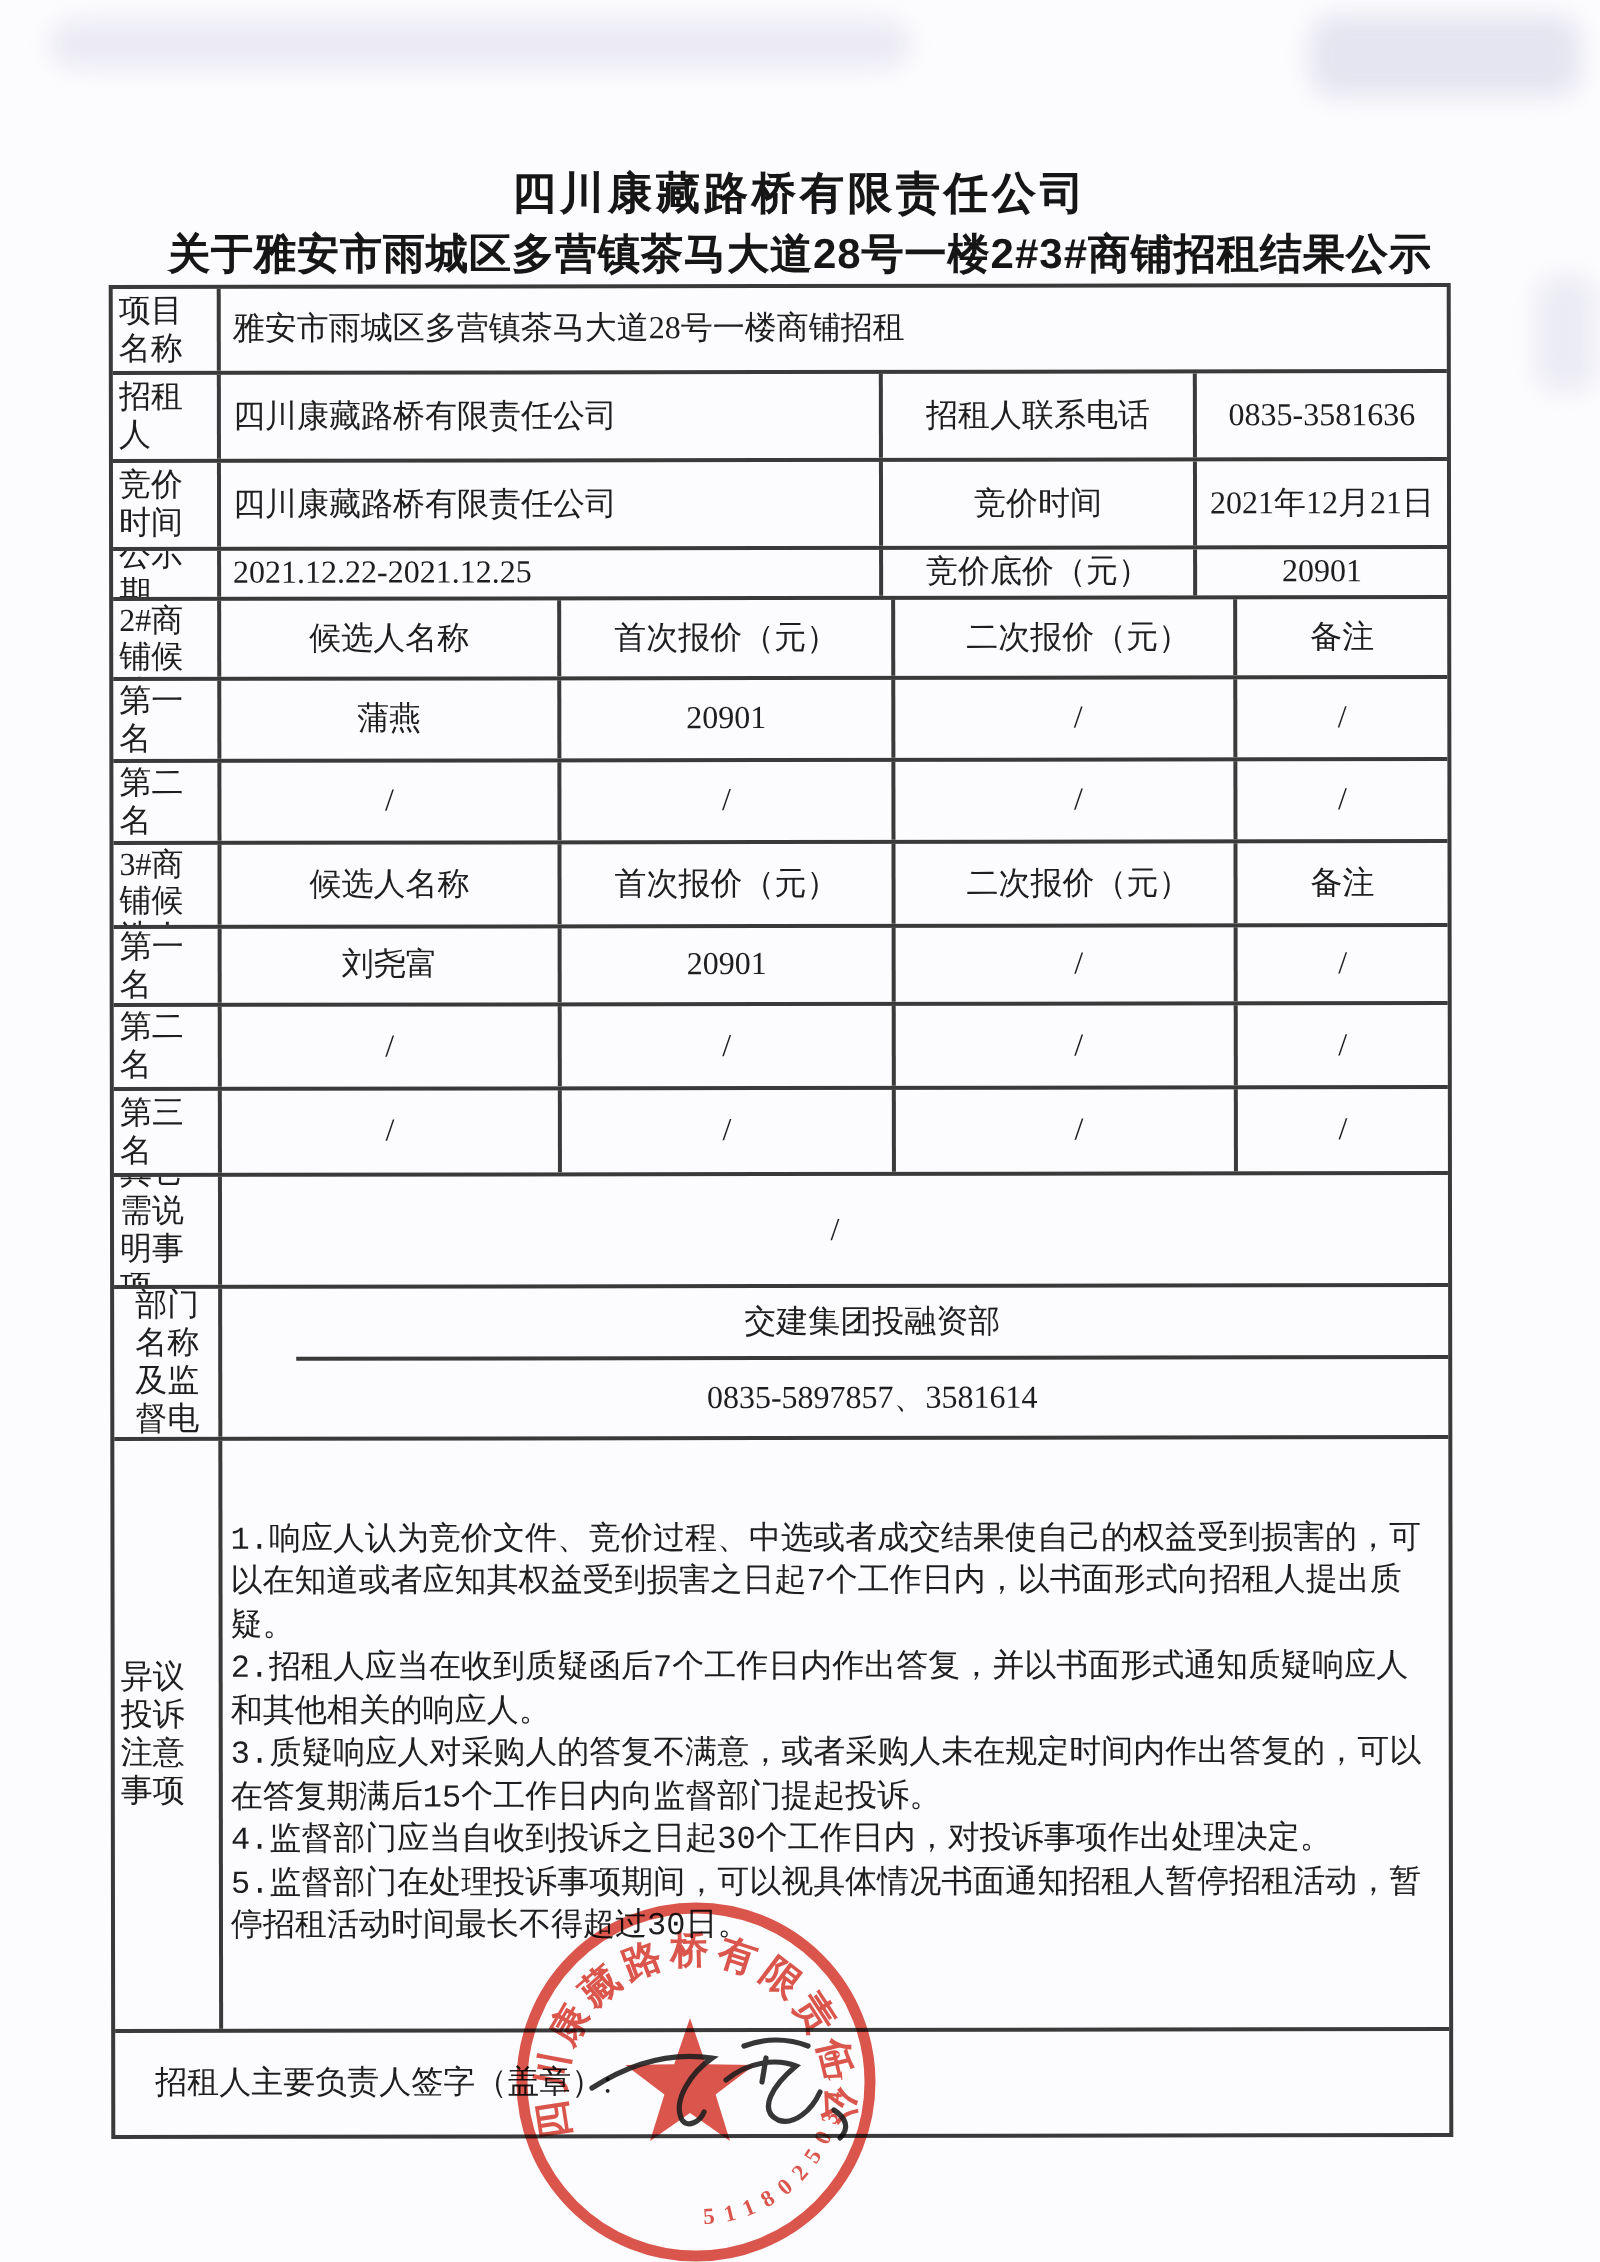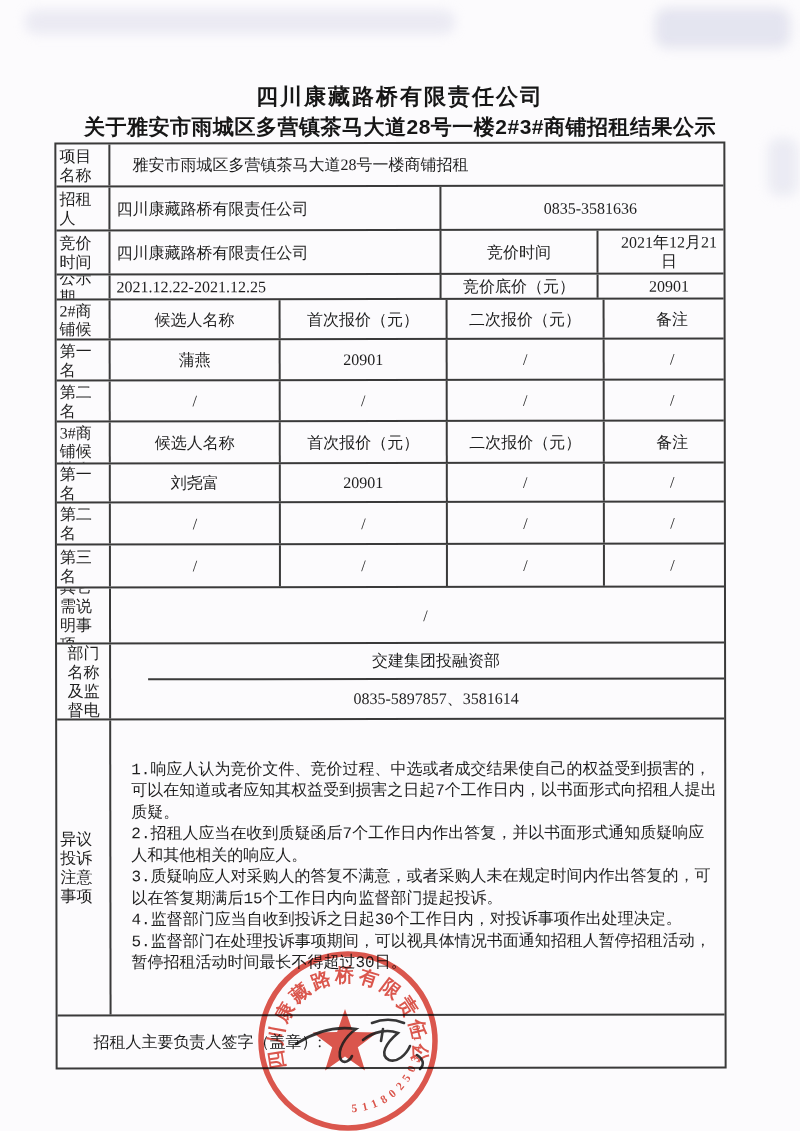--- a/index.html
+++ b/index.html
@@ -25,26 +25,26 @@
     border:2px solid #3a3a3a;box-sizing:border-box;transform:rotate(-0.08deg);
     display:flex;flex-direction:column;font-size:16px;}
   .row{display:flex;box-sizing:border-box;border-bottom:2px solid #3a3a3a;flex:none;}
   .row:last-child{border-bottom:none;}
   .cell{box-sizing:border-box;border-right:2px solid #3a3a3a;display:flex;align-items:center;
     overflow:hidden;line-height:19px;}
   .cell:last-child{border-right:none;}
   .cell.lab{width:54px;padding:2px 2px 2px 3px;flex:none;}
   .cell.ctr{justify-content:center;text-align:center;}
   .cell.lft{padding-left:6px;}
-  .grow{flex:1 1 auto;margin-left:16px;}
+  .grow{flex:1 1 auto;}
   .w331{width:331px;flex:none;}
   .w157{width:157px;flex:none;}
   .w170{width:170px;flex:none;}
   .w167{width:167px;flex:none;}
-  .w157b{width:157px;flex:none;}
+  .w157b{width:157px;flex:none;margin-left:14px;}
   .clip3{line-height:18px;align-items:flex-start;padding-top:2px;}
   .stack{display:flex;flex-direction:column;flex:1 1 auto;padding-left:37px;}
   .stack .sub{box-sizing:border-box;display:flex;align-items:center;justify-content:center;}
   .stack .sub.first{height:36px;border-bottom:2px solid #3a3a3a;}
   .stack .sub.second{height:38px;}
   .objtext{display:flex;flex-direction:column;justify-content:center;
     padding:4px 6px 4px 4px;line-height:21.5px;}
   .objtext div{margin:0;font-family:Liberation Mono, monospace;}
   .sig-row .cell{padding-left:20px;}
 
@@ -64,20 +64,21 @@
 <div class="sheet">
 
   <div class="row" style="height:43px">
     <div class="cell lab">项目名称</div>
     <div class="cell grow lft">雅安市雨城区多营镇茶马大道28号一楼商铺招租</div>
   </div>
 
   <div class="row" style="height:44px">
     <div class="cell lab">招租人</div>
     <div class="cell w331 lft">四川康藏路桥有限责任公司</div>
+    <div class="cell w157 ctr">招租人联系电话</div>
     <div class="cell grow ctr">0835-3581636</div>
   </div>
 
   <div class="row" style="height:44px">
     <div class="cell lab">竞价时间</div>
     <div class="cell w331 lft">四川康藏路桥有限责任公司</div>
     <div class="cell w157 ctr">竞价时间</div>
     <div class="cell grow ctr">2021年12月21日</div>
   </div>
 

